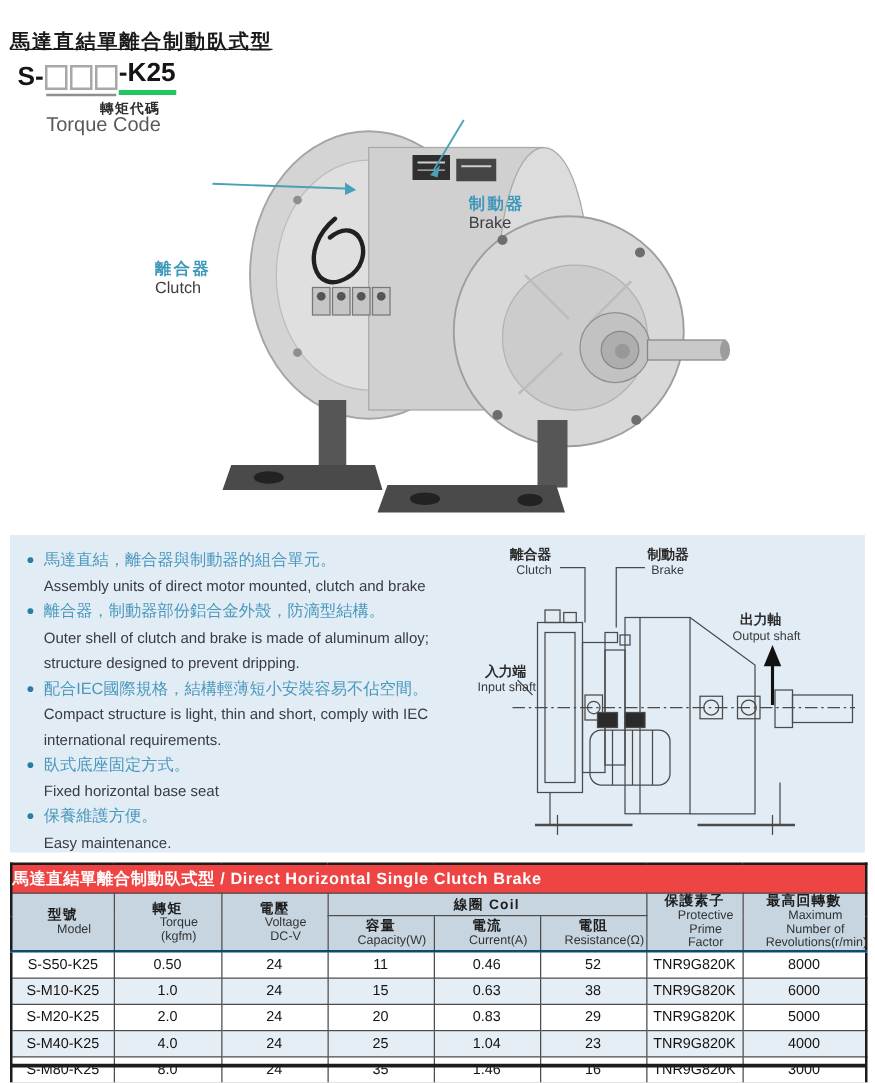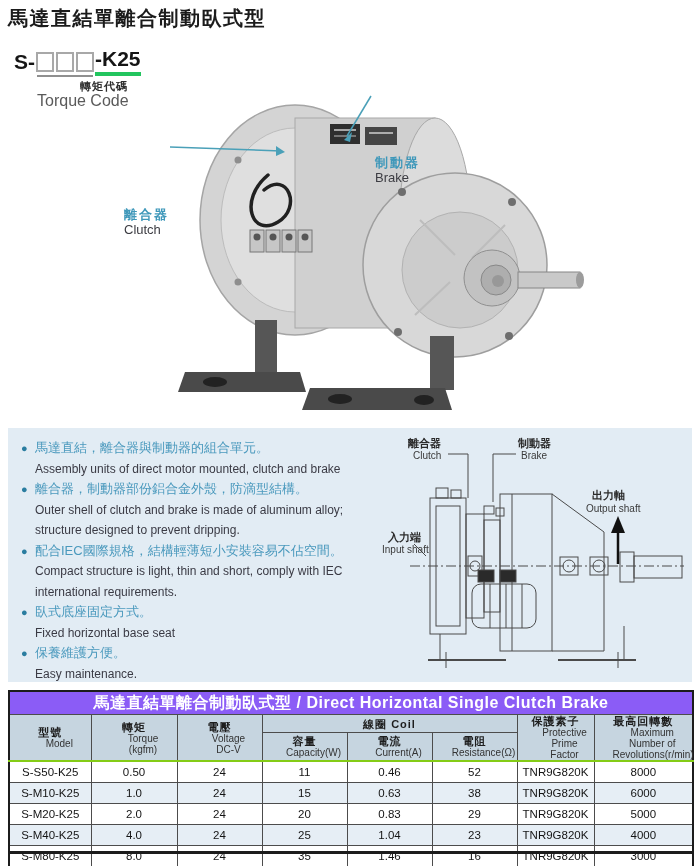--- a/index.html
+++ b/index.html
@@ -1,21 +1,21 @@
 <!DOCTYPE html>
 <html><head>
 <meta charset="utf-8">
 <style>
   html,body{margin:0;padding:0;background:#fff;}
   .page{position:relative;width:700px;height:866px;background:#ffffff;
         font-family:"Liberation Sans",sans-serif;overflow:hidden;}
 
   
-  .title-zh{position:absolute;left:8px;top:5px;font-size:20px;font-weight:bold;
-            color:#1b1b1b;letter-spacing:1.5px;}
+  .title-zh{position:absolute;left:8px;top:23px;font-size:16px;font-weight:bold;
+            color:#1b1b1b;letter-spacing:1.5px;text-decoration:underline;}
   .title-en{position:absolute;left:8px;top:24px;font-size:12.5px;color:#1e1e1e;
             font-family:"Liberation Serif",serif;letter-spacing:.3px;}
 
   
   .model-code{position:absolute;left:14px;top:47px;display:flex;align-items:center;
               font-size:21px;font-weight:bold;color:#151515;}
   .code-box{display:inline-block;width:14px;height:16px;border:2px solid #a8a8a8;
             background:#fff;margin:0 1px;}
   .code-suffix{border-bottom:4px solid #22c55e;padding-bottom:1px;}
   .code-underline{position:absolute;left:37px;top:75px;width:56px;height:0;
@@ -39,30 +39,30 @@
   .feat-zh{color:#4a99bd;font-size:13px;line-height:20.5px;}
   .feat-zh .bullet{position:absolute;left:-1px;top:0;color:#2a7da0;font-size:11px;}
   .feat-en{color:#3a3a44;font-size:12px;line-height:20.5px;}
   .diagram{position:absolute;left:372px;top:8px;width:310px;height:240px;}
 
   
   .spec-table{position:absolute;left:8px;top:690px;width:684px;border-collapse:collapse;
               table-layout:fixed;}
   .spec-table th,.spec-table td{border:1px solid #4c4c4c;padding:0;margin:0;}
   .spec-table{border:2px solid #1c1c1c;}
-  .t-title{background:#8b5cf6;color:#ffffff;font-size:16px;font-weight:bold;
-           height:22px;text-align:center;letter-spacing:.5px;border:1px solid #1c1c1c;}
+  .t-title{background:#ef4444;color:#ffffff;font-size:13px;font-weight:bold;
+           height:22px;text-align:left;letter-spacing:.5px;border:1px solid #1c1c1c;}
   .t-head th{background:#c6d5e0;font-weight:normal;text-align:center;vertical-align:middle;}
   .hz{display:block;font-size:11px;font-weight:bold;color:#1d1d1d;line-height:12px;letter-spacing:1px;}
   .he{display:block;font-size:10px;color:#333;line-height:11px;margin-left:18px;}
   .t-head .coil-span{height:17px;}
   .spec-table tbody td{height:20px;text-align:center;font-size:11.5px;color:#141414;
                        background:#ffffff;}
   .spec-table tbody tr:nth-child(even) td{background:#e6eef5;}
-  .spec-table tbody{border-top:2px solid #84cc16;}
+  .spec-table tbody{border-top:2px solid #0c4a6e;}
   .bottom-rule{position:absolute;left:8px;top:851px;width:684px;height:3px;background:#1c1c1c;}
 </style>
 </head>
 <body>
 
 <div class="page">
 
   <div class="title-zh">馬達直結單離合制動臥式型</div>
 
   <div class="model-code">

